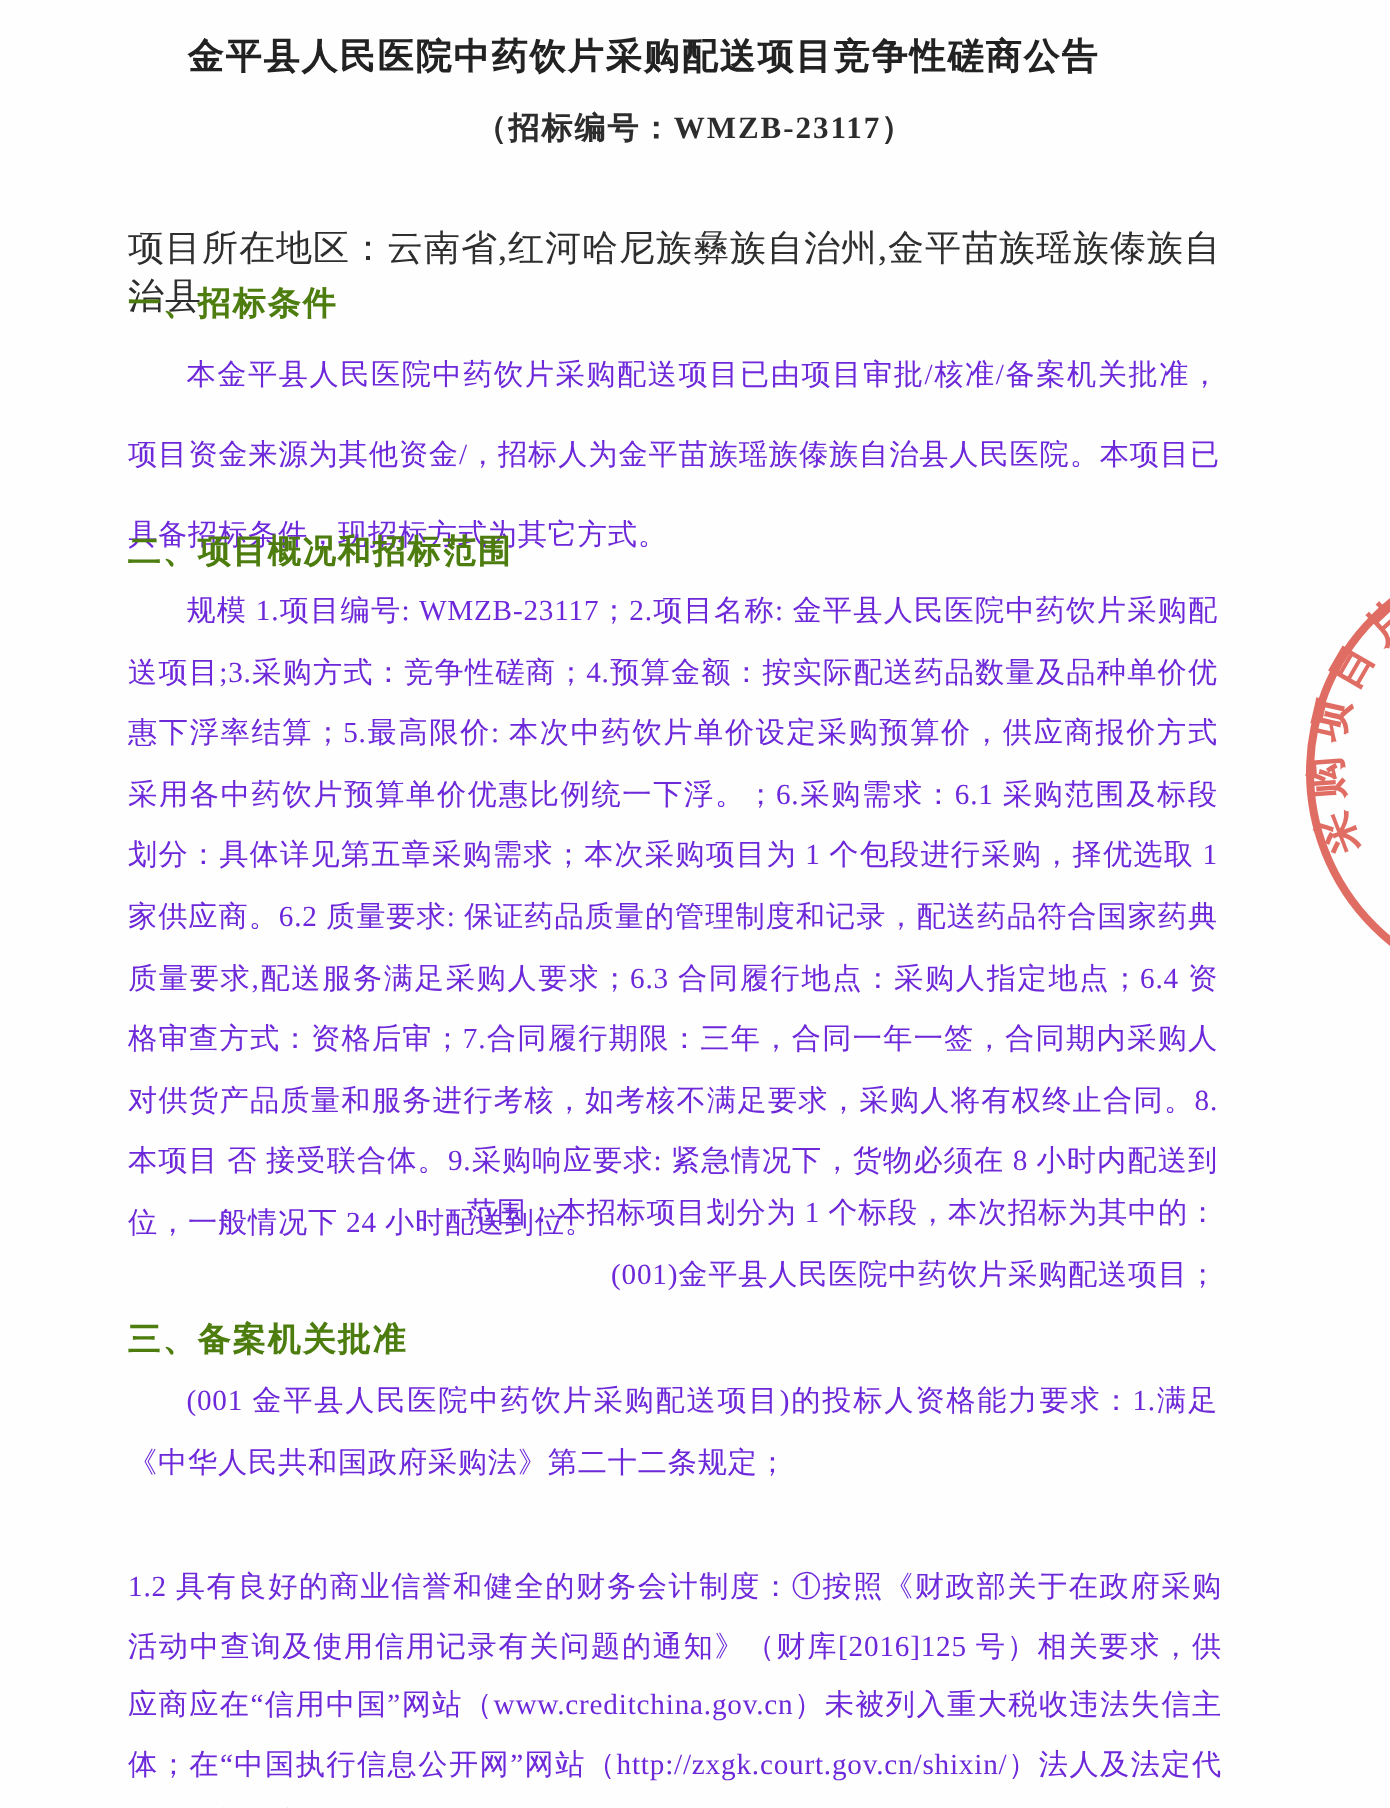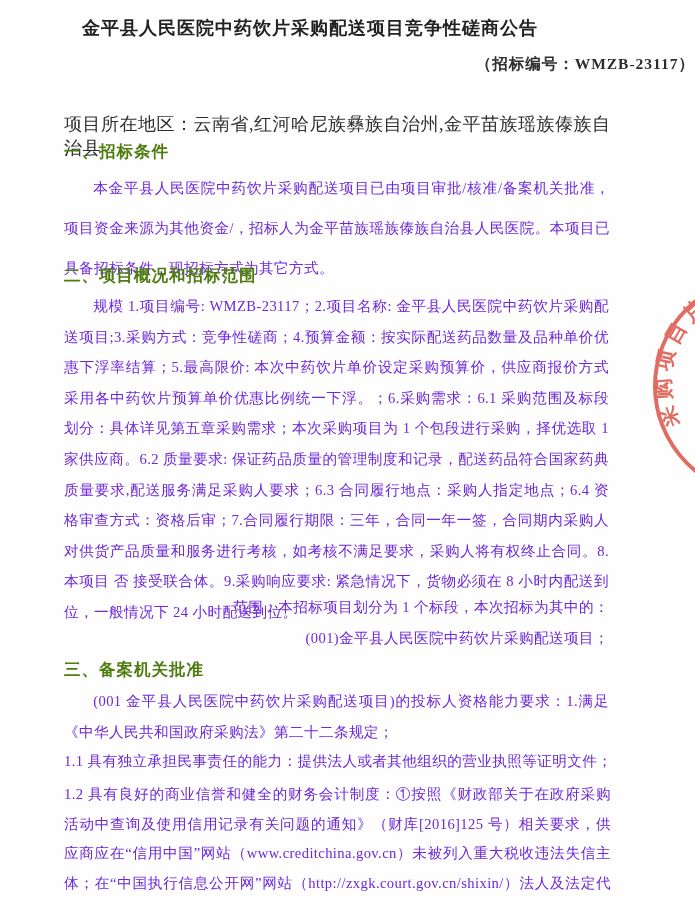--- a/index.html
+++ b/index.html
@@ -5,25 +5,25 @@
   html,body{margin:0;padding:0;}
   body{
     width:695px;height:904px;overflow:hidden;background:#ffffff;
     font-family:"Liberation Serif","DejaVu Serif",serif;
     color:#2b2b2b;
   }
   .page{
     position:relative;width:695px;height:904px;background:#fefefe;overflow:hidden;
   }
   .title{
-    position:absolute;top:16px;left:0;width:620px;text-align:center;
+    position:absolute;top:16px;left:12px;width:620px;text-align:center;
     font-size:18px;font-weight:bold;color:#222;letter-spacing:1px;
   }
   .subtitle{
-    position:absolute;top:54px;left:0;width:695px;text-align:right;
+    position:absolute;top:54px;left:0;width:695px;text-align:center;
     font-size:15.5px;font-weight:bold;color:#2d2d2d;letter-spacing:1px;
   }
   .location{
     position:absolute;top:112px;left:64px;width:560px;
     font-size:18px;letter-spacing:.5px;color:#2e2e2e;
   }
   .h{
     position:absolute;left:64px;margin:0;
     font-size:16.5px;font-weight:bold;color:#4d7c0f;letter-spacing:1px;
   }
@@ -75,21 +75,20 @@
   <h2 class="h sec1-h">一、招标条件</h2>
   <p class="para indent sec1-p">本金平县人民医院中药饮片采购配送项目已由项目审批/核准/备案机关批准，项目资金来源为其他资金/，招标人为金平苗族瑶族傣族自治县人民医院。本项目已具备招标条件，现招标方式为其它方式。</p>
 
   <h2 class="h sec2-h">二、项目概况和招标范围</h2>
   <p class="para indent sec2-p">规模 1.项目编号: WMZB-23117；2.项目名称: 金平县人民医院中药饮片采购配送项目;3.采购方式：竞争性磋商；4.预算金额：按实际配送药品数量及品种单价优惠下浮率结算；5.最高限价: 本次中药饮片单价设定采购预算价，供应商报价方式采用各中药饮片预算单价优惠比例统一下浮。；6.采购需求：6.1 采购范围及标段划分：具体详见第五章采购需求；本次采购项目为 1 个包段进行采购，择优选取 1 家供应商。6.2 质量要求: 保证药品质量的管理制度和记录，配送药品符合国家药典质量要求,配送服务满足采购人要求；6.3 合同履行地点：采购人指定地点；6.4 资格审查方式：资格后审；7.合同履行期限：三年，合同一年一签，合同期内采购人对供货产品质量和服务进行考核，如考核不满足要求，采购人将有权终止合同。8.本项目 否 接受联合体。9.采购响应要求: 紧急情况下，货物必须在 8 小时内配送到位，一般情况下 24 小时配送到位。</p>
   <p class="para indent sec2-scope">范围：本招标项目划分为 1 个标段，本次招标为其中的：</p>
   <p class="para indent sec2-lot">(001)金平县人民医院中药饮片采购配送项目；</p>
 
   <h2 class="h sec3-h">三、备案机关批准</h2>
   <p class="para indent sec3-p">(001 金平县人民医院中药饮片采购配送项目)的投标人资格能力要求：1.满足《中华人民共和国政府采购法》第二十二条规定；</p>
-  <p class="para sec3-p11">1.1 具有独立承担民事责任的能力：提供法人或者其他组织的营业执照等证明文件；</p>
   <p class="para sec3-p12">1.2 具有良好的商业信誉和健全的财务会计制度：①按照《财政部关于在政府采购活动中查询及使用信用记录有关问题的通知》（财库[2016]125 号）相关要求，供应商应在“信用中国”网站（www.creditchina.gov.cn）未被列入重大税收违法失信主体；在“中国执行信息公开网”网站（http://zxgk.court.gov.cn/shixin/）法人及法定代表人未被列入失信被执行人；</p>
 
   <div class="stamp">
     <div class="stamp-ring"></div>
     <span class="sc sc0">片</span>
     <span class="sc sc1">目</span>
     <span class="sc sc2">项</span>
     <span class="sc sc3">购</span>
     <span class="sc sc4">采</span>
   </div>

